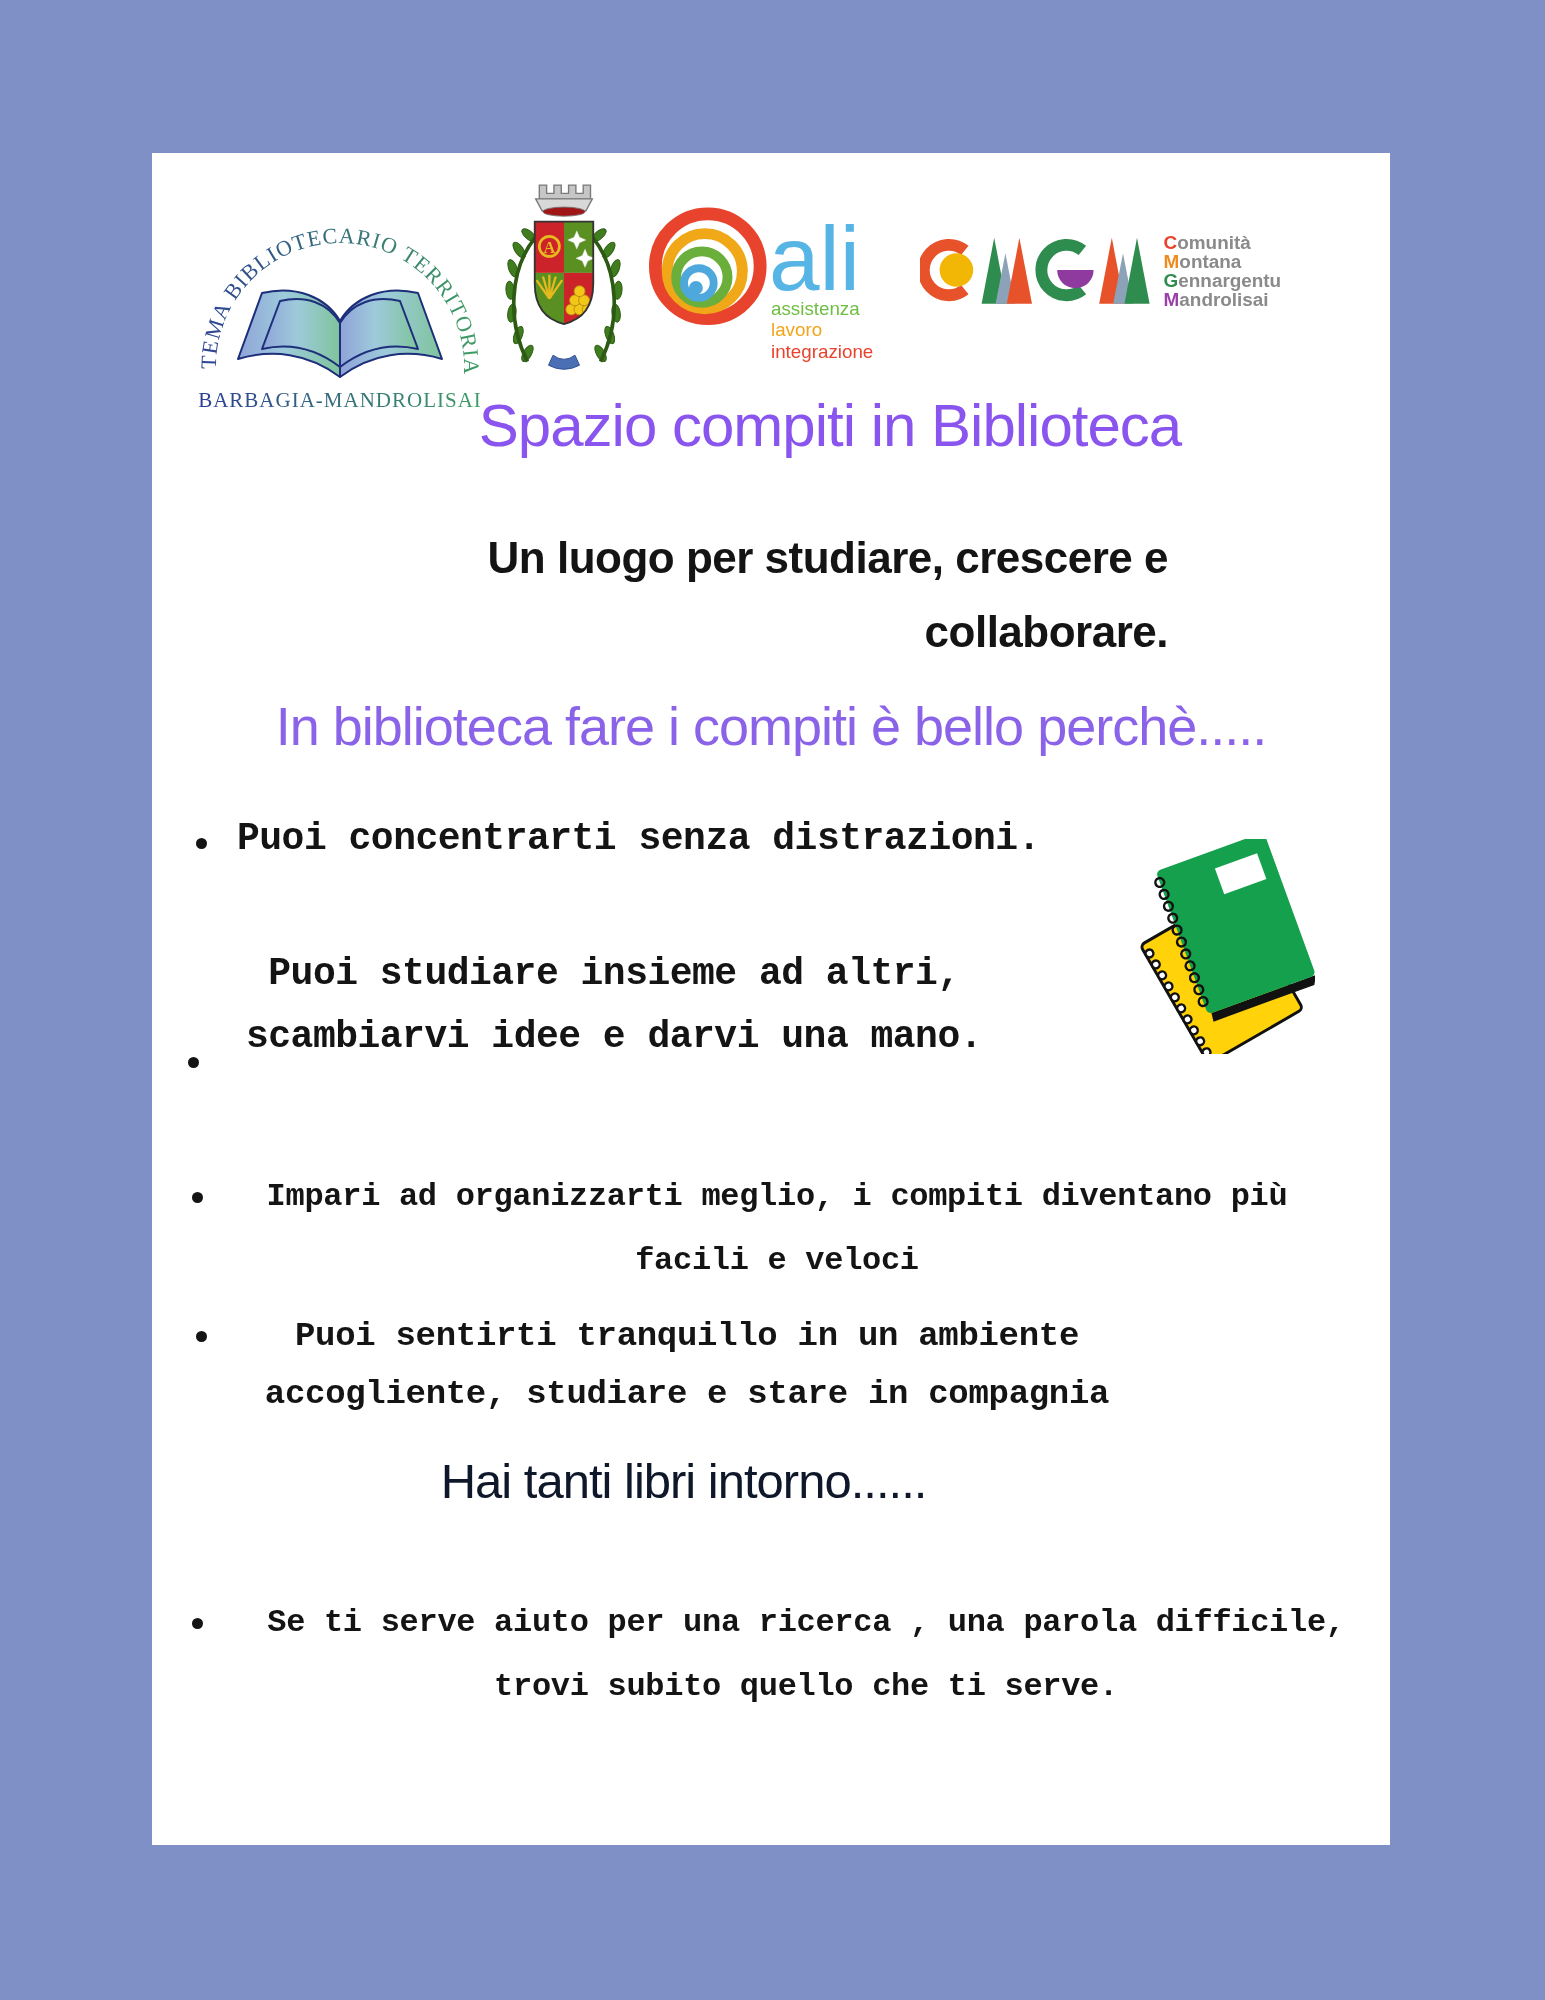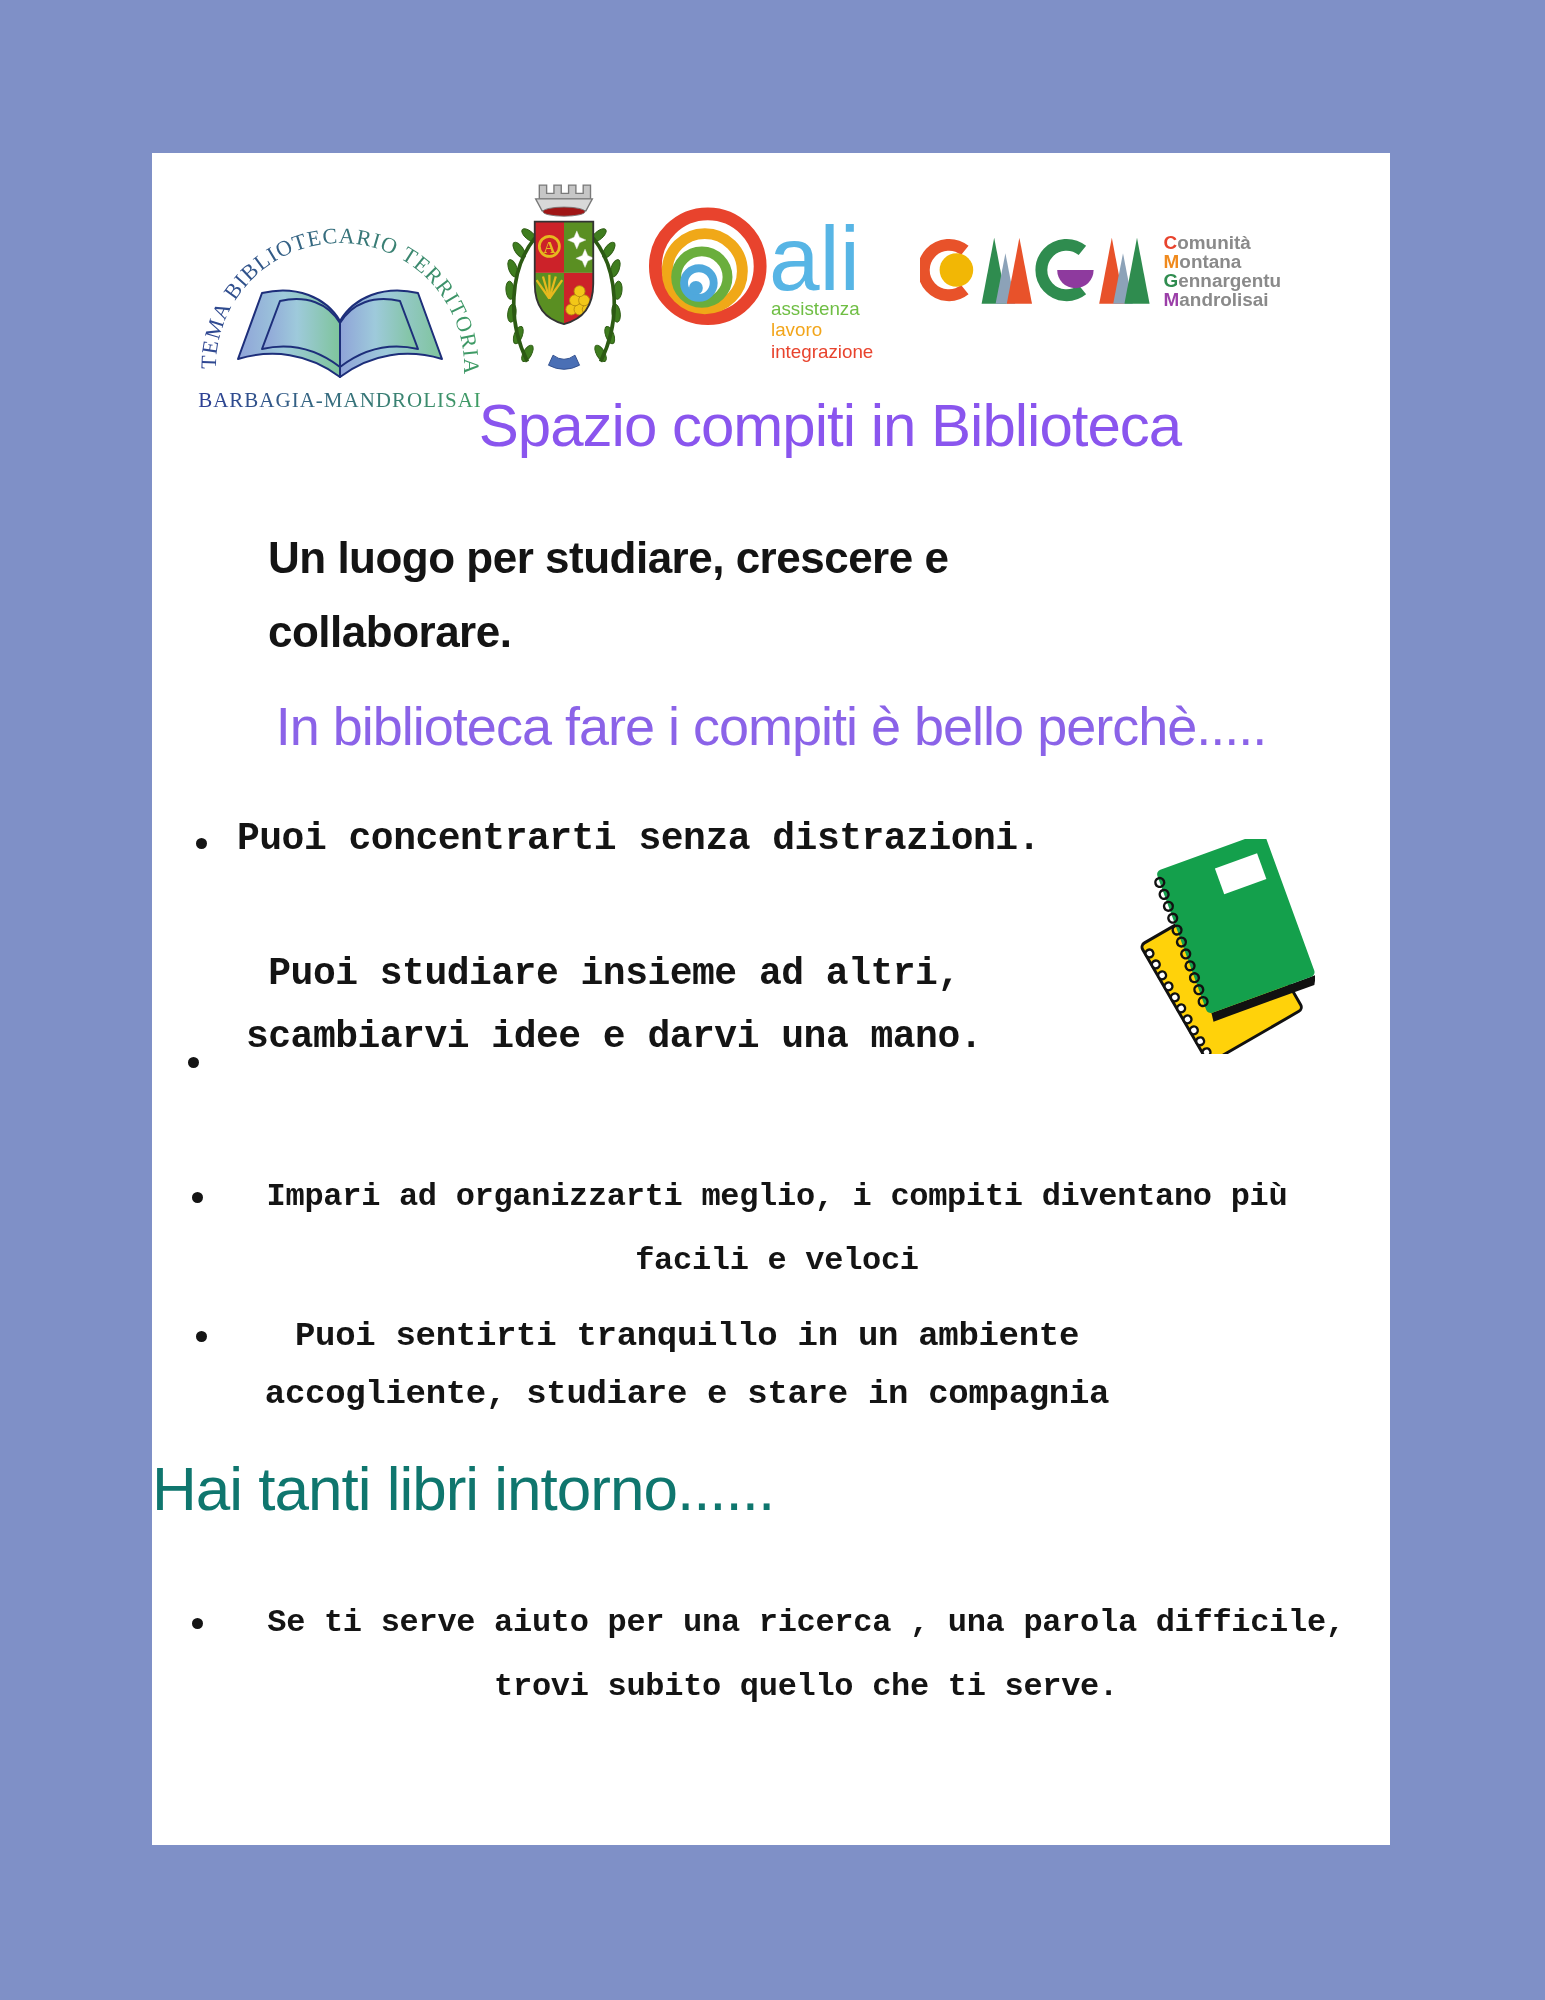--- a/index.html
+++ b/index.html
@@ -24,21 +24,21 @@
   .page-title {
     position:absolute; top:238px; left:0; width:100%;
     padding-left:118px;
     text-align:center;
     font-size:60px; font-weight:400; letter-spacing:-1px;
     color:#8A55EE;
     white-space:nowrap;
   }
   .intro {
     position:absolute; top:368px; left:116px; width:900px;
-    text-align:left;
+    text-align:right;
     font-size:44px; font-weight:700; line-height:1.68;
     color:#141414; letter-spacing:-0.5px;
   }
   .lead {
     position:absolute; top:542px; left:0; width:100%;
     text-align:center; white-space:nowrap;
     font-size:54px; font-weight:400; letter-spacing:-1px;
     color:#8B63E8;
   }
   .bullet { position:absolute; display:flex;font-family:Liberation Mono, monospace; }
@@ -58,23 +58,23 @@
   .b3 .dot { margin-top:27px; }
   .b3 .btext { width:1080px; text-align:center; font-size:32px; font-weight:700; line-height:2.0; color:#141414; letter-spacing:-0.3px; }
 
   .b4 { top:1155px; left:44px; gap:30px; }
   .b4 .dot { margin-top:23px; }
   .b4 .btext { width:900px; text-align:center; font-size:34px; font-weight:700; line-height:1.7; color:#141414; letter-spacing:-0.3px; }
 
   .books-heading {
     position:absolute; top:1300px; left:0; width:100%;
     padding-right:175px;
-    white-space:nowrap;
-    font-size:62px; font-weight:400; letter-spacing:-1px;
-    color:#0f766e;
+    text-align:center; white-space:nowrap;
+    font-size:49px; font-weight:400; letter-spacing:-1px;
+    color:#0f172a;
   }
   .b5 { top:1438px; left:40px; gap:48px; }
   .b5 .dot { margin-top:27px; }
   .b5 .btext { width:1110px; text-align:center; font-size:32px; font-weight:700; line-height:2.0; color:#141414; letter-spacing:-0.3px; }
 
   .notebook { position:absolute; left:968px; top:686px; width:195px; height:215px; }
 </style>
 </head>
 <body>
 

